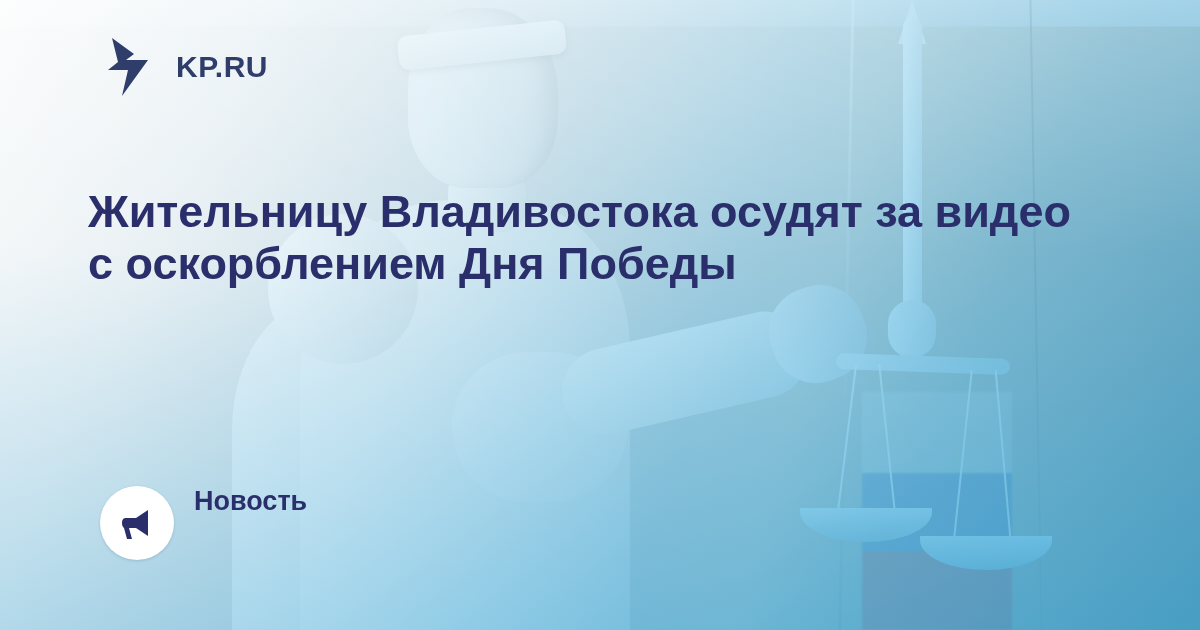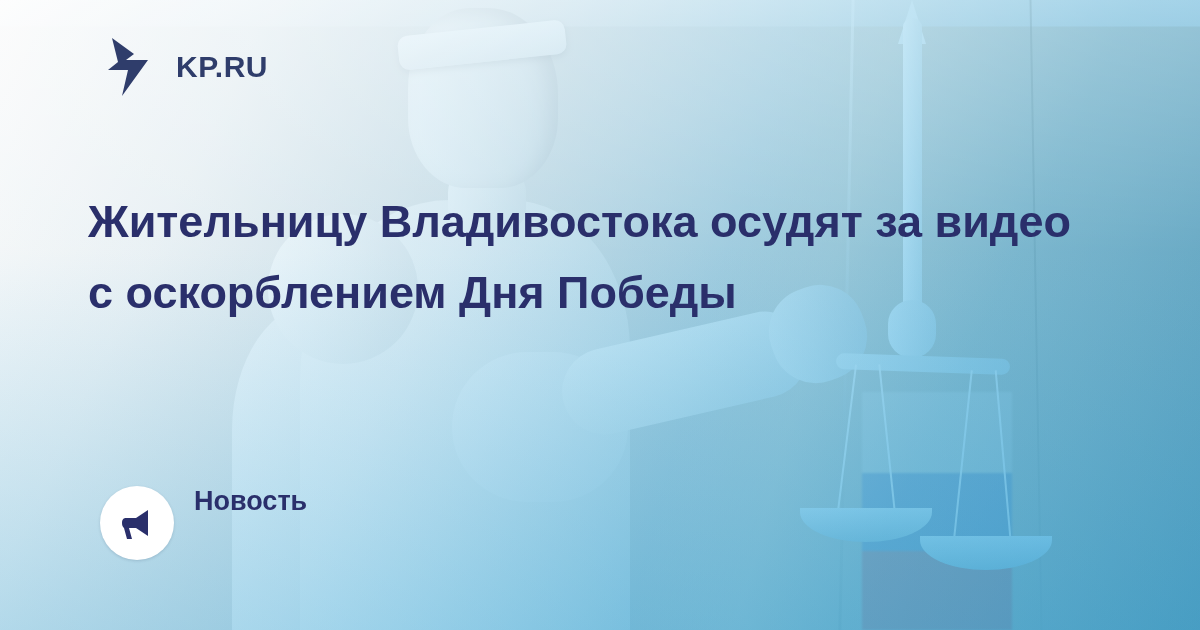--- a/index.html
+++ b/index.html
@@ -171,21 +171,21 @@
     font-family: "Liberation Sans", sans-serif;
   }
 
   .headline {
     position: absolute;
     left: 88px;
     top: 186px;
     width: 1010px;
     margin: 0;
     font-size: 45px;
-    line-height: 71px;
+    line-height: 52px;
     font-weight: bold;
     color: #2a2f6b;
     font-family: "Liberation Sans", sans-serif;
   }
 
   .badge {
     position: absolute;
     left: 100px;
     top: 486px;
     display: flex;

